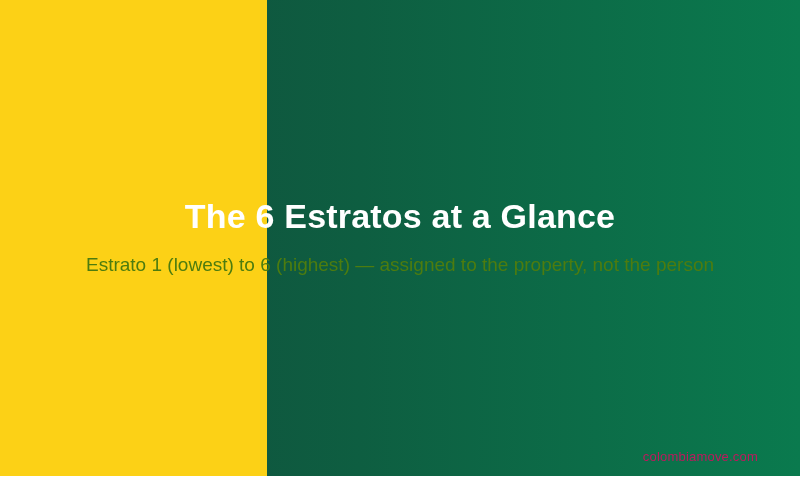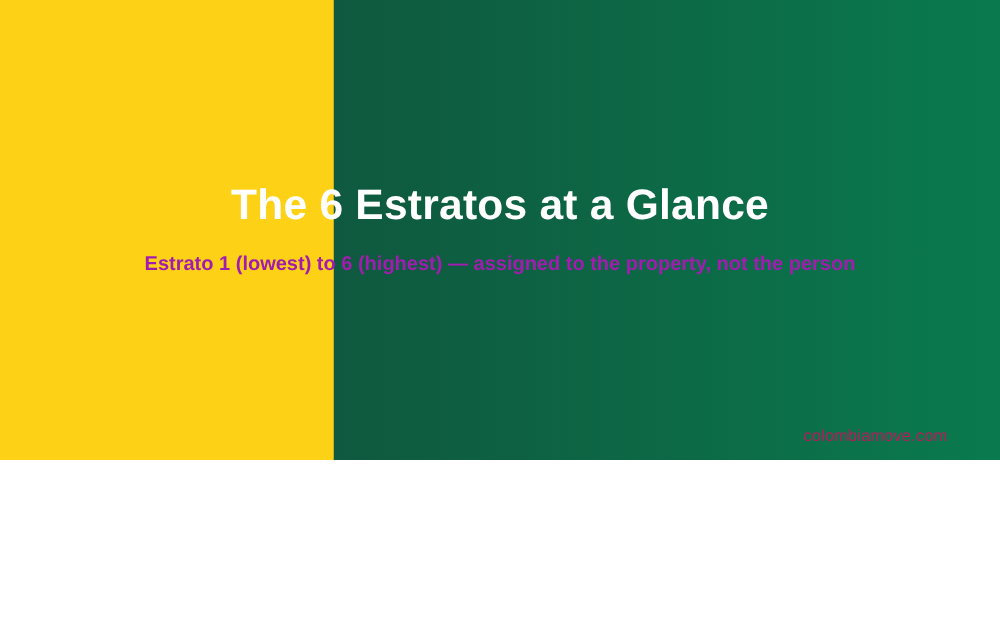--- a/index.html
+++ b/index.html
@@ -4,21 +4,21 @@
 <style>
   html, body {
     margin: 0;
     padding: 0;
     background: #ffffff;
   }
 
   #canvas {
     position: relative;
     width: 800px;
-    height: 368px;
+    height: 476px;
     overflow: hidden;
     font-family: "Liberation Sans", sans-serif;
     background: #ffffff;
   }
 
   
   .bg-green {
     position: absolute;
     inset: 0;
     background: linear-gradient(90deg, #114b3b 0%, #0e5e41 45%, #0a7a4e 100%);
@@ -50,23 +50,23 @@
     color: #ffffff;
     letter-spacing: 0.2px;
     line-height: 1.05;
     text-align: center;
     white-space: nowrap;
   }
 
   .subhead {
     margin: 0;
     margin-top: 20px;
-    font-size: 16px;
-    font-weight: bold;
-    color: #a21caf;
+    font-size: 19px;
+    font-weight: normal;
+    color: #4d7c0f;
     text-align: center;
     white-space: nowrap;
     line-height: 1.2;
   }
 
   
   .footer {
     position: absolute;
     right: 42px;
     bottom: 12px;

